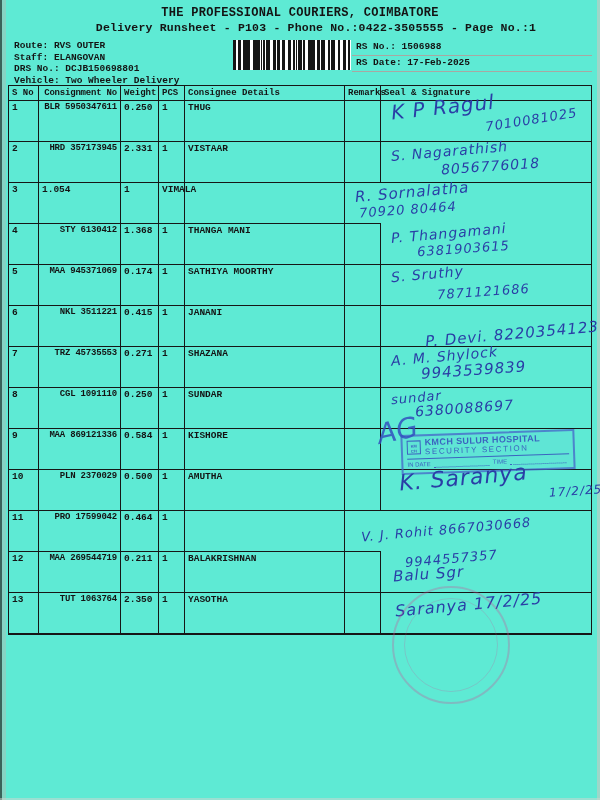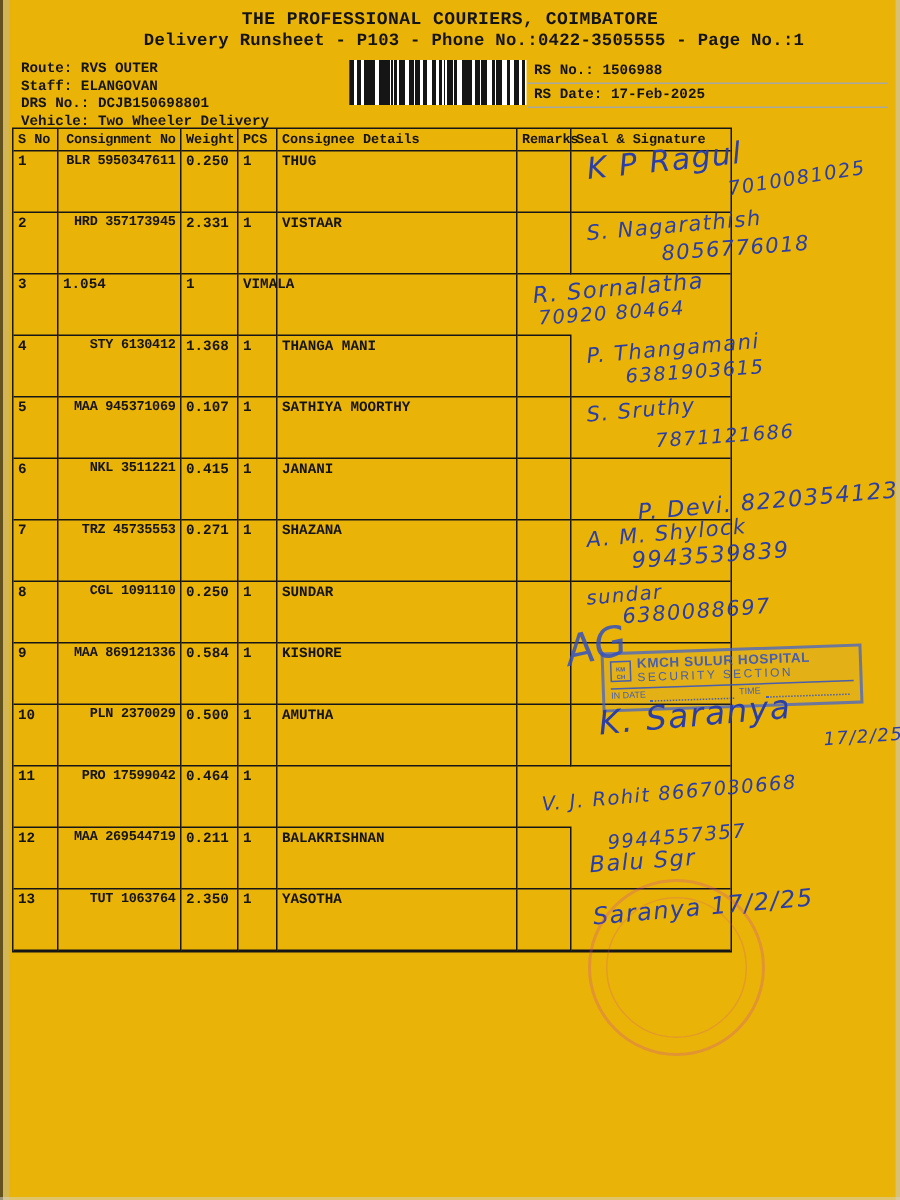--- a/index.html
+++ b/index.html
@@ -1,16 +1,16 @@
 <!DOCTYPE html>
 <html><head>
 <meta charset="utf-8">
 <style>
   html,body{margin:0;padding:0;background:#d8d8d4;}
-  .page{position:relative;width:600px;height:800px;background:#eab308;overflow:hidden;
+  .page{position:relative;width:600px;height:800px;background:#5eead4;overflow:hidden;
         font-family:"Liberation Mono","DejaVu Sans Mono",monospace;color:#141414;}
   
   .edge{position:absolute;pointer-events:none;}
   .edge-l{left:0;top:0;width:2px;height:100%;background:#2a2a28;opacity:.7;}
   .edge-l2{left:2px;top:0;width:4px;height:100%;background:#b9b9b2;opacity:.45;}
   .edge-r{right:0;top:0;width:3px;height:100%;background:#c9c9c2;opacity:.6;}
   .edge-b{left:0;bottom:0;width:100%;height:2px;background:#d5d5cf;opacity:.5;}
 
   .title{position:absolute;top:6px;left:0;width:100%;text-align:center;
          font-weight:700;font-size:12px;letter-spacing:.3px;}
@@ -23,21 +23,21 @@
   .barcode{position:absolute;left:233px;top:40px;width:118px;height:30px;background-color:#fff;
     background-image:
       repeating-linear-gradient(90deg,#151515 0 2px,transparent 2px 5px),
       repeating-linear-gradient(90deg,#151515 0 1px,transparent 1px 7px),
       repeating-linear-gradient(90deg,#151515 0 3px,transparent 3px 11px);}
 
   .info-right{position:absolute;left:352px;top:40px;width:240px;font-weight:700;font-size:9.5px;}
   .info-right div{border-bottom:1px solid #a8a8a2;padding:1px 0 3px 4px;white-space:nowrap;}
 
   
-  .rtable{position:absolute;left:8px;top:85px;width:480px;border:1.5px solid #161616;box-sizing:border-box;}
+  .rtable{position:absolute;left:8px;top:85px;width:584px;border:1.5px solid #161616;box-sizing:border-box;}
   .tr{display:grid;grid-template-columns:30px 82px 38px 26px 160px 36px 1fr;}
   .td{border-right:1px solid #161616;border-bottom:1px solid #161616;box-sizing:border-box;
       padding:1px 3px 0 3px;font-weight:700;font-size:9.5px;line-height:11px;overflow:visible;}
   .td:last-child{border-right:none;}
   .head-row .td{height:15px;font-size:9px;padding-top:2px;}
   .body-row .td{height:41px;}
   .c1{font-size:9px;letter-spacing:-.2px;text-align:right;}
 
   
   .sigcell{position:relative;font-family:"DejaVu Sans",sans-serif;font-weight:400;}
@@ -163,21 +163,21 @@
         <div class="td c4">THANGA MANI</div>
         <div class="td c5"></div>
         <div class="td c6 sigcell">
           <div class="sig l1">P. Thangamani</div>
           <div class="sig l2">6381903615</div>
         </div>
       </div>
       <div class="tr body-row r5">
         <div class="td c0">5</div>
         <div class="td c1">MAA 945371069</div>
-        <div class="td c2">0.107</div>
+        <div class="td c2">0.174</div>
         <div class="td c3">1</div>
         <div class="td c4">SATHIYA MOORTHY</div>
         <div class="td c5"></div>
         <div class="td c6 sigcell">
           <div class="sig l1">S. Sruthy</div>
           <div class="sig l2">7871121686</div>
         </div>
       </div>
       <div class="tr body-row r6">
         <div class="td c0">6</div>

